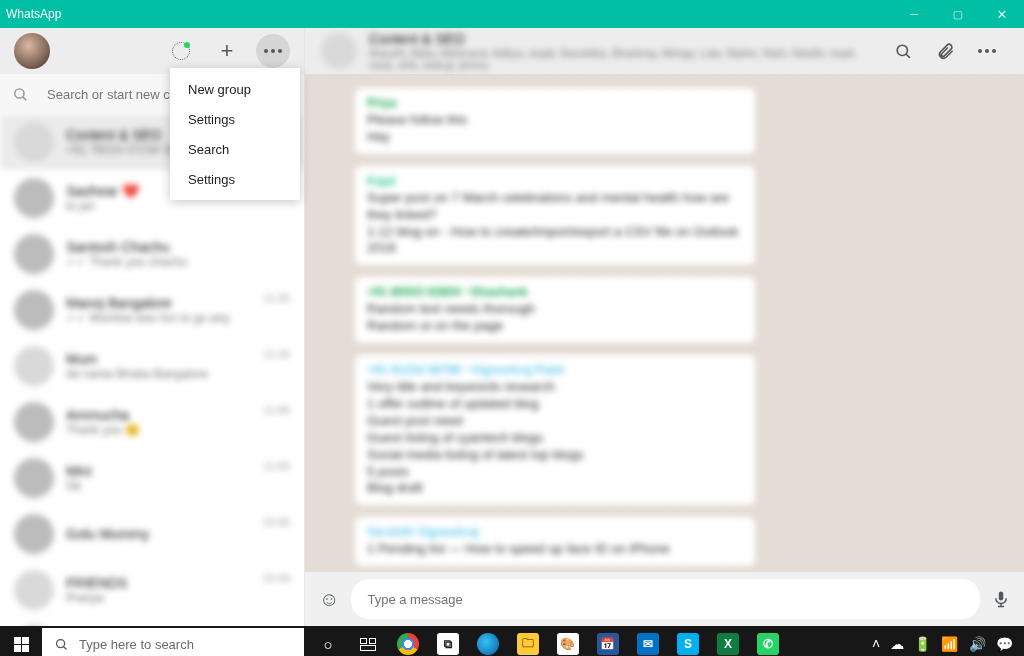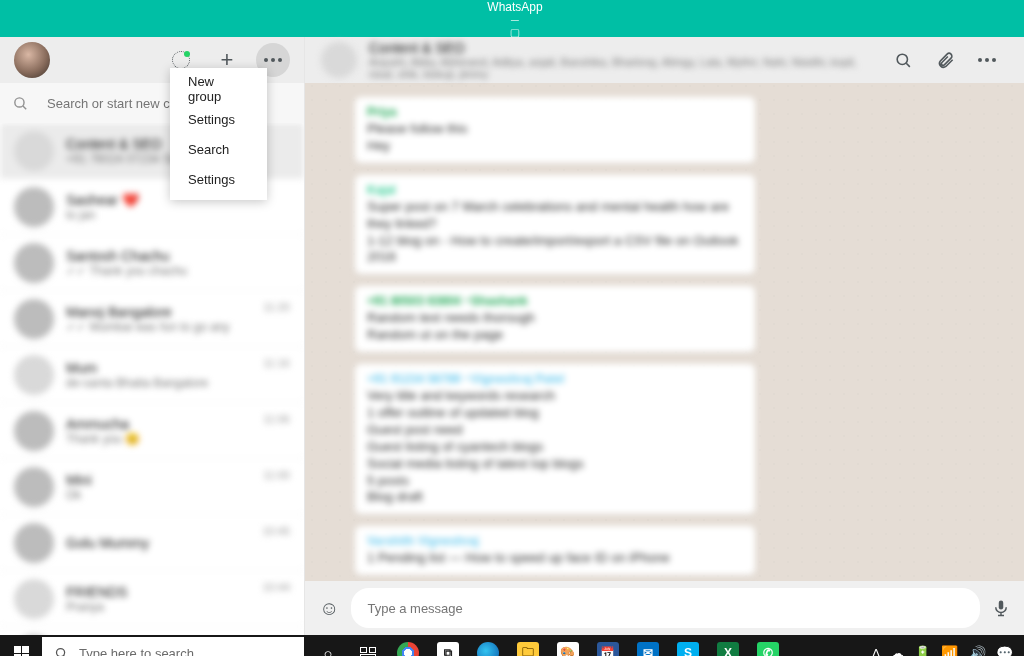--- a/index.html
+++ b/index.html
@@ -1,17 +1,17 @@
 <!DOCTYPE html>
 <html><head>
 <meta charset="utf-8">
 <style>
   * { box-sizing: border-box; margin: 0; padding: 0; font-family: -apple-system, "Segoe UI", sans-serif; }
   body { width: 1024px; height: 656px; overflow: hidden; background: #fff; position: relative; }
-  .titlebar { height: 37px; background: #00bfa5; color: #fff; display: flex; align-items: center; font-size: 12px; padding-left: 6px; flex-direction: column; }
+  .titlebar { height: 28px; background: #00bfa5; color: #fff; display: flex; align-items: center; font-size: 12px; padding-left: 6px; }
   .titlebar .title { flex: 1; }
   .titlebar .wbtn { width: 44px; height: 22px; display: flex; align-items: center; justify-content: center; font-size: 11px; color: #d2f3ec; }
   .titlebar .wbtn.close { font-size: 13px; }
   .app { display: flex; height: 598px; }
   .left { width: 305px; border-right: 1px solid #e6e6e6; display: flex; flex-direction: column; background: #fff; }
   .left-header { height: 46px; background: #ededed; display: flex; align-items: center; padding: 0 14px; gap: 12px; }
   .avatar { width: 36px; height: 36px; border-radius: 50%; background: radial-gradient(circle at 40% 35%, #d9b7a4 0%, #8a6d5d 55%, #3a2f28 100%); flex-shrink: 0; }
   .spacer { flex: 1; }
   .iconbtn { width: 34px; height: 34px; display: flex; align-items: center; justify-content: center; color: #51585c; border-radius: 50%; }
   .iconbtn.active { background: #d6d6d6; }
@@ -25,21 +25,21 @@
   .searchbar input { border: none; outline: none; background: transparent; font-size: 13px; color: #6f6f6f; flex: 1; }
   .chatlist { flex: 1; overflow: hidden; position: relative; }
   .chatitem { height: 56px; display: flex; align-items: center; padding: 0 14px; gap: 12px; border-bottom: 1px solid #f2f2f2; filter: blur(3px); }
   .chatitem.sel { background: #ebebeb; }
   .chatitem .av { width: 40px; height: 40px; border-radius: 50%; background: #bcbcbc; flex-shrink: 0; }
   .chatitem .av.grp { background: #d9d9d9; display:flex;align-items:center;justify-content:center;color:#9b9b9b;font-size:18px; }
   .chatitem .ctext { flex: 1; overflow: hidden; }
   .chatitem .cname { font-size: 14px; color: #111; font-weight: 500; white-space: nowrap; }
   .chatitem .cprev { font-size: 12px; color: #777; white-space: nowrap; }
   .chatitem .ctime { font-size: 11px; color: #999; align-self: flex-start; margin-top: 10px; }
-  .dropdown { position: absolute; left: 170px; top: 68px; width: 97px; background: #fff; box-shadow: 0 2px 10px rgba(0,0,0,.22); z-index: 30; padding: 6px 0; }
+  .dropdown { position: absolute; left: 170px; top: 68px; width: 130px; background: #fff; box-shadow: 0 2px 10px rgba(0,0,0,.22); z-index: 30; padding: 6px 0; }
   .dropdown .mi { height: 30px; display: flex; align-items: center; padding: 0 18px; font-size: 13px; color: #222; }
   .dropdown .mi.hl { border: 3px solid #e22; margin: -3px; height: 36px; position:relative; z-index:2; }
   .right { flex: 1; display: flex; flex-direction: column; background: #e5ddd5; background-image: radial-gradient(rgba(0,0,0,0.015) 1px, transparent 1px); background-size: 14px 14px; }
   .right-header { height: 46px; background: #ededed; display: flex; align-items: center; padding: 0 16px; gap: 12px; }
   .right-header .hav { width: 36px; height: 36px; border-radius: 50%; background: #d9d9d9; filter: blur(3px); }
   .right-header .htxt { flex: 1; filter: blur(3px); }
   .right-header .htitle { font-size: 14px; color: #111; font-weight: 500; }
   .right-header .hsub { font-size: 11px; color: #777; }
   .right-header .hic { color: #51585c; font-size: 17px; width: 30px; text-align: center; }
   .messages { flex: 1; overflow: hidden; padding: 14px 50px; }

